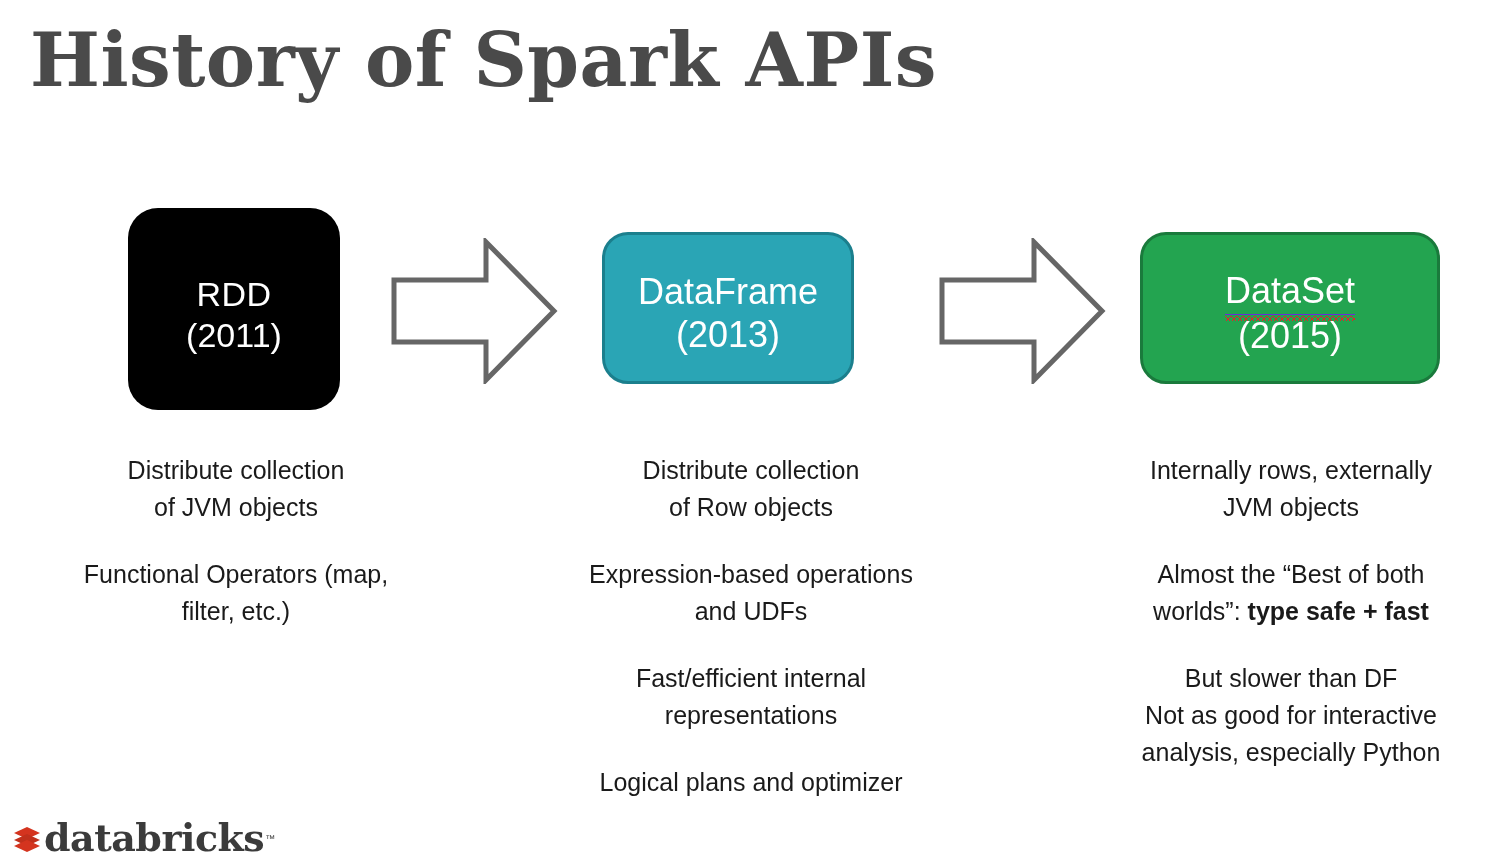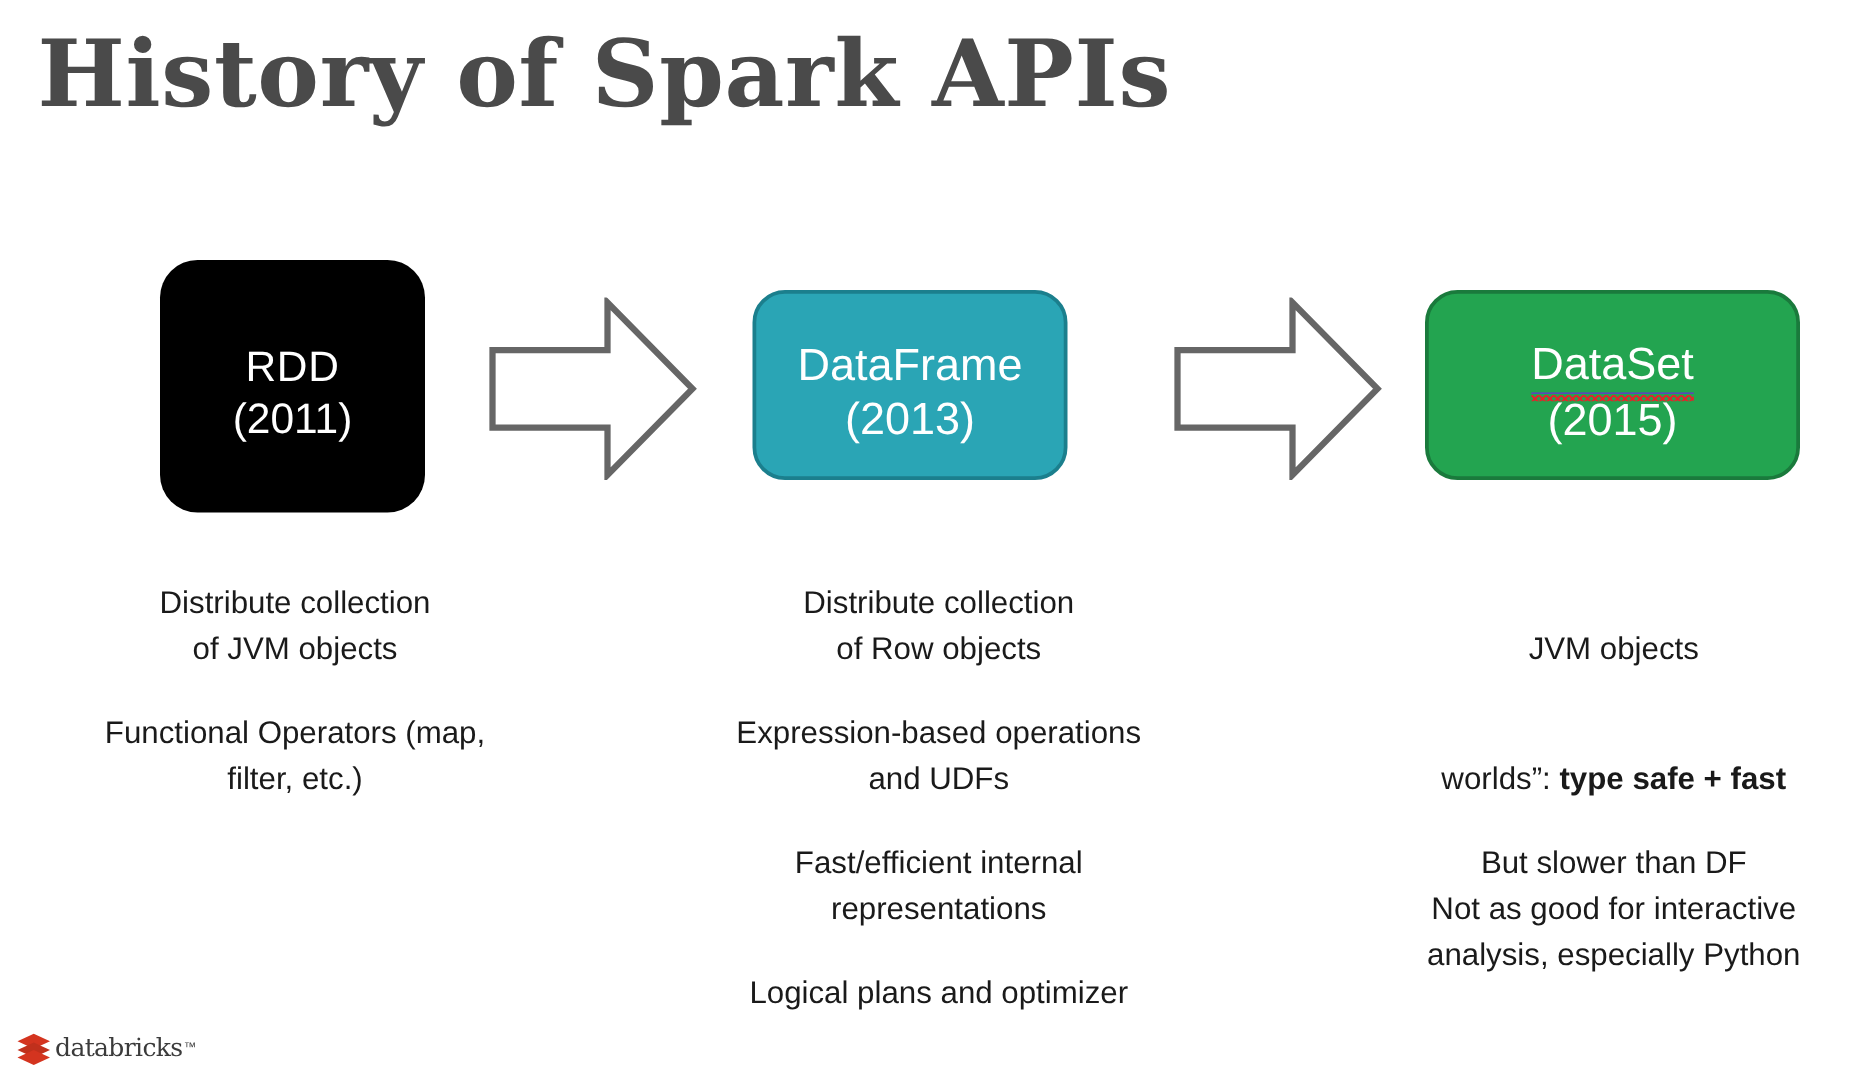--- a/index.html
+++ b/index.html
@@ -116,21 +116,21 @@
 
   
   .desc-col {
     position: absolute;
     text-align: center;
     color: #1a1a1a;
     font-family: "Liberation Sans", sans-serif;
     font-size: 25px;
     line-height: 1.48;
   }
-  .desc-col .desc-item { margin: 12px 0 30px 0; }
+  .desc-col .desc-item { margin: 0 0 30px 0; }
   .desc-col .desc-item:last-child { margin-bottom: 0; }
   .desc-col b { font-weight: 700; text-align: right; }
 
   #col-rdd      { left: 45px;   top: 452px; width: 382px; }
   #col-dataframe{ left: 560px;  top: 452px; width: 382px; }
   #col-dataset  { left: 1096px; top: 452px; width: 390px; }
 
   
   #databricks-logo {
     position: absolute;
@@ -140,22 +140,22 @@
     align-items: center;
     height: 40px;
   }
   #databricks-logo .logo-mark {
     width: 30px;
     height: 30px;
     margin-right: 2px;
   }
   #databricks-logo .logo-wordmark {
     font-family: "DejaVu Serif", serif;
-    font-size: 20px;
-    font-weight: 400;
+    font-size: 38px;
+    font-weight: 700;
     color: #3b3b3b;
     letter-spacing: -0.5px;
     line-height: 1;
   }
   #databricks-logo .logo-tm {
     font-family: "Liberation Sans", sans-serif;
     font-size: 10px;
     color: #3b3b3b;
     vertical-align: super;
     margin-left: 1px;
@@ -219,25 +219,25 @@
       <span>Fast/efficient internal</span><br>
       <span>representations</span>
     </p>
     <p class="desc-item">
       <span>Logical plans and optimizer</span>
     </p>
   </div>
 
   <div class="desc-col" id="col-dataset">
     <p class="desc-item">
-      <br>
+      <span>Internally rows, externally</span><br>
       <span>JVM objects</span>
     </p>
     <p class="desc-item">
-      <br>
+      <span>Almost the “Best of both</span><br>
       <span>worlds”: </span><b>type safe + fast</b>
     </p>
     <p class="desc-item">
       <span>But slower than DF</span><br>
       <span>Not as good for interactive</span><br>
       <span>analysis, especially Python</span>
     </p>
   </div>
 
   <div id="databricks-logo">

